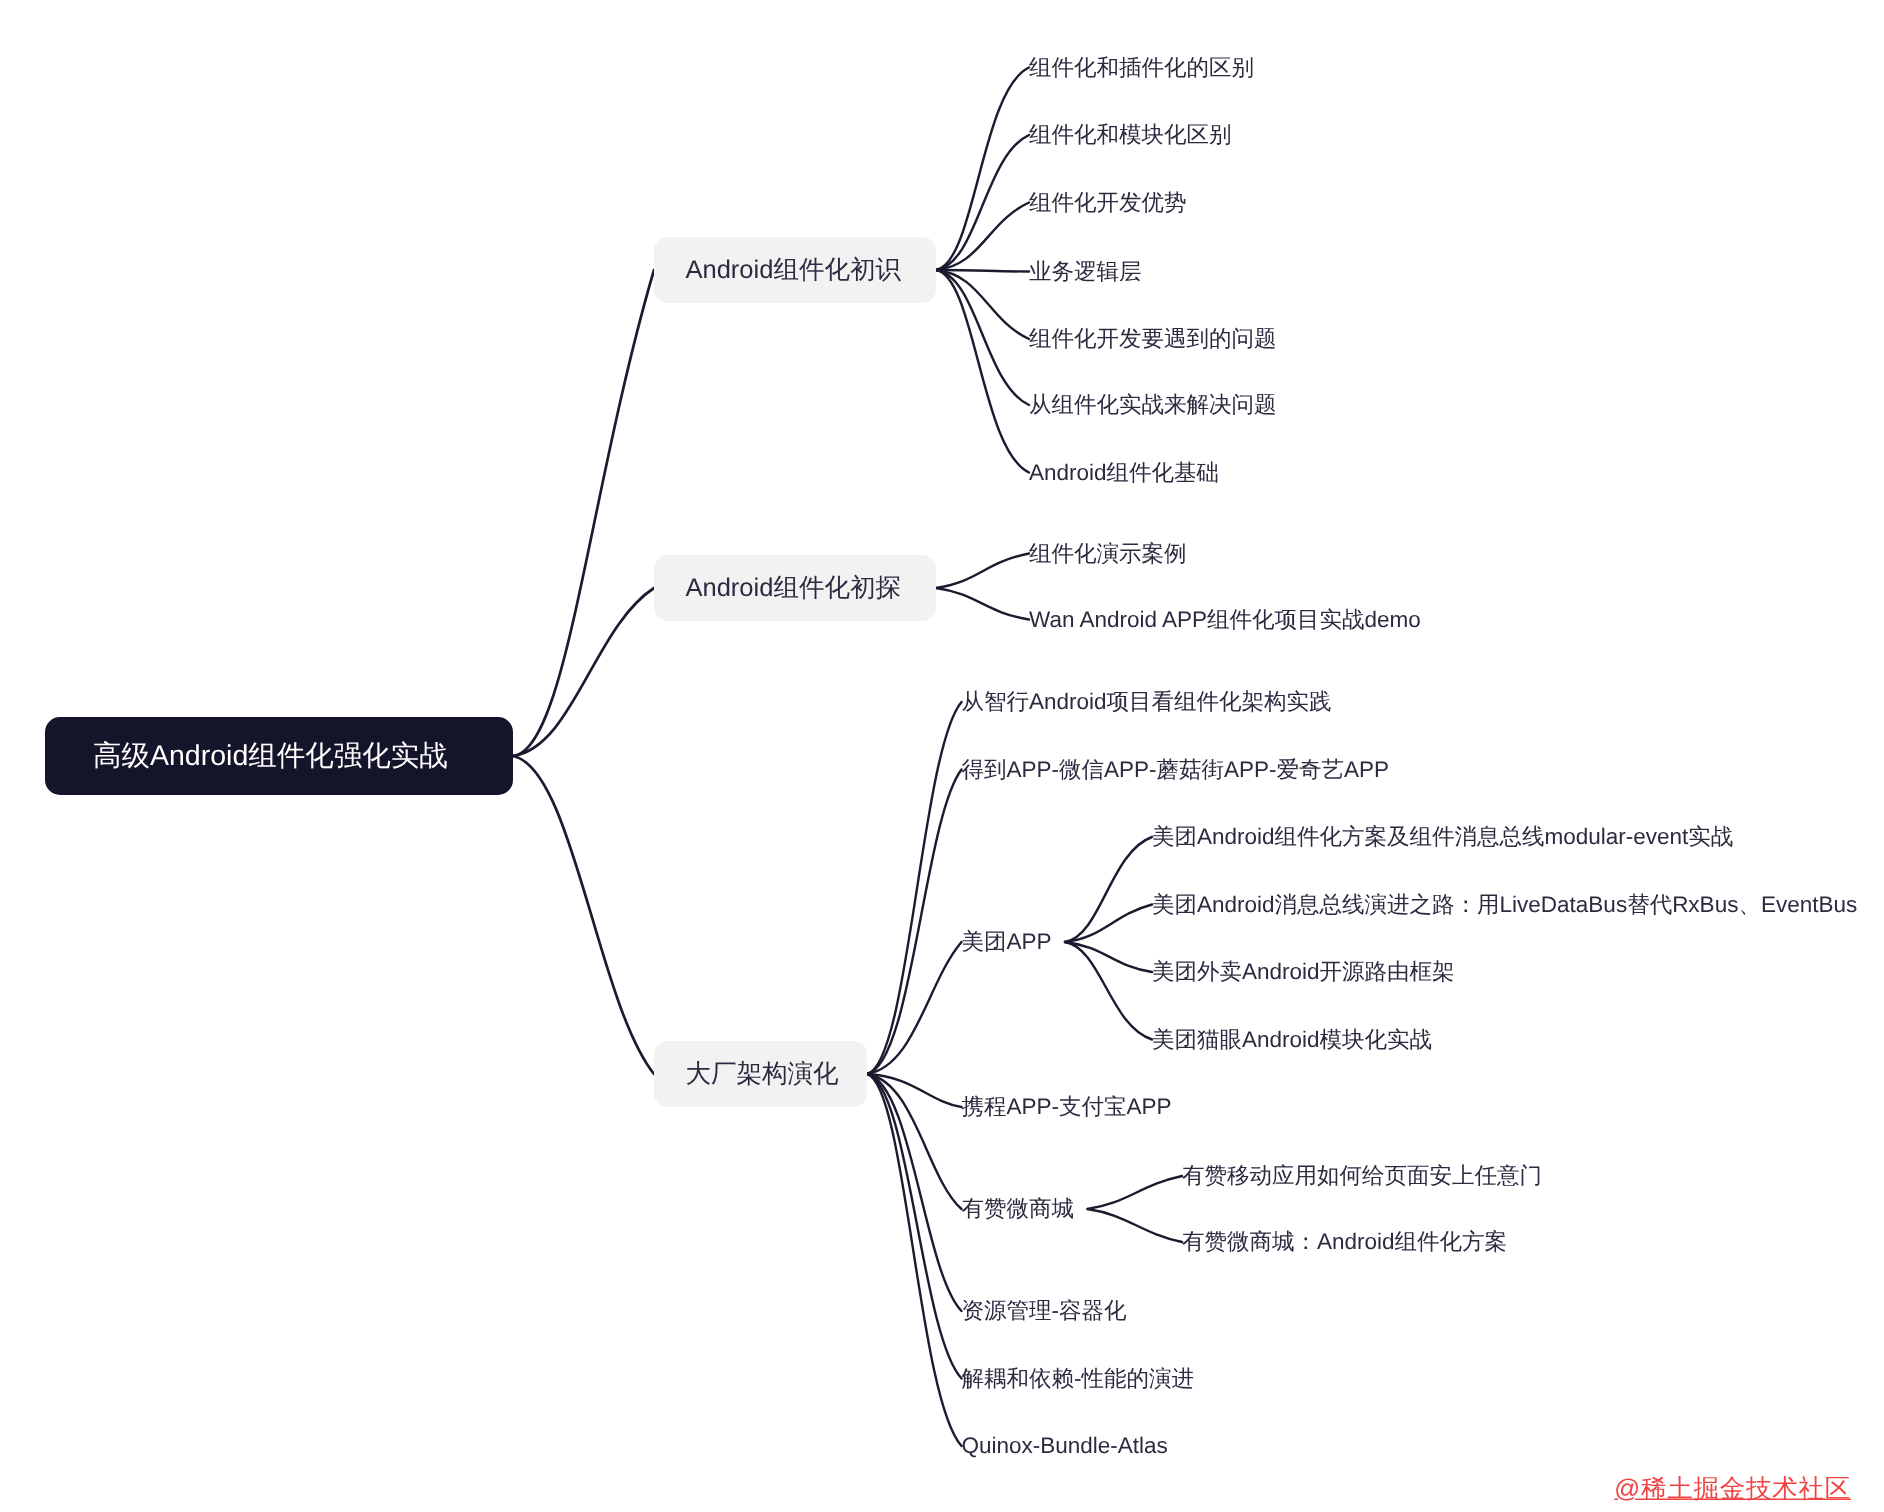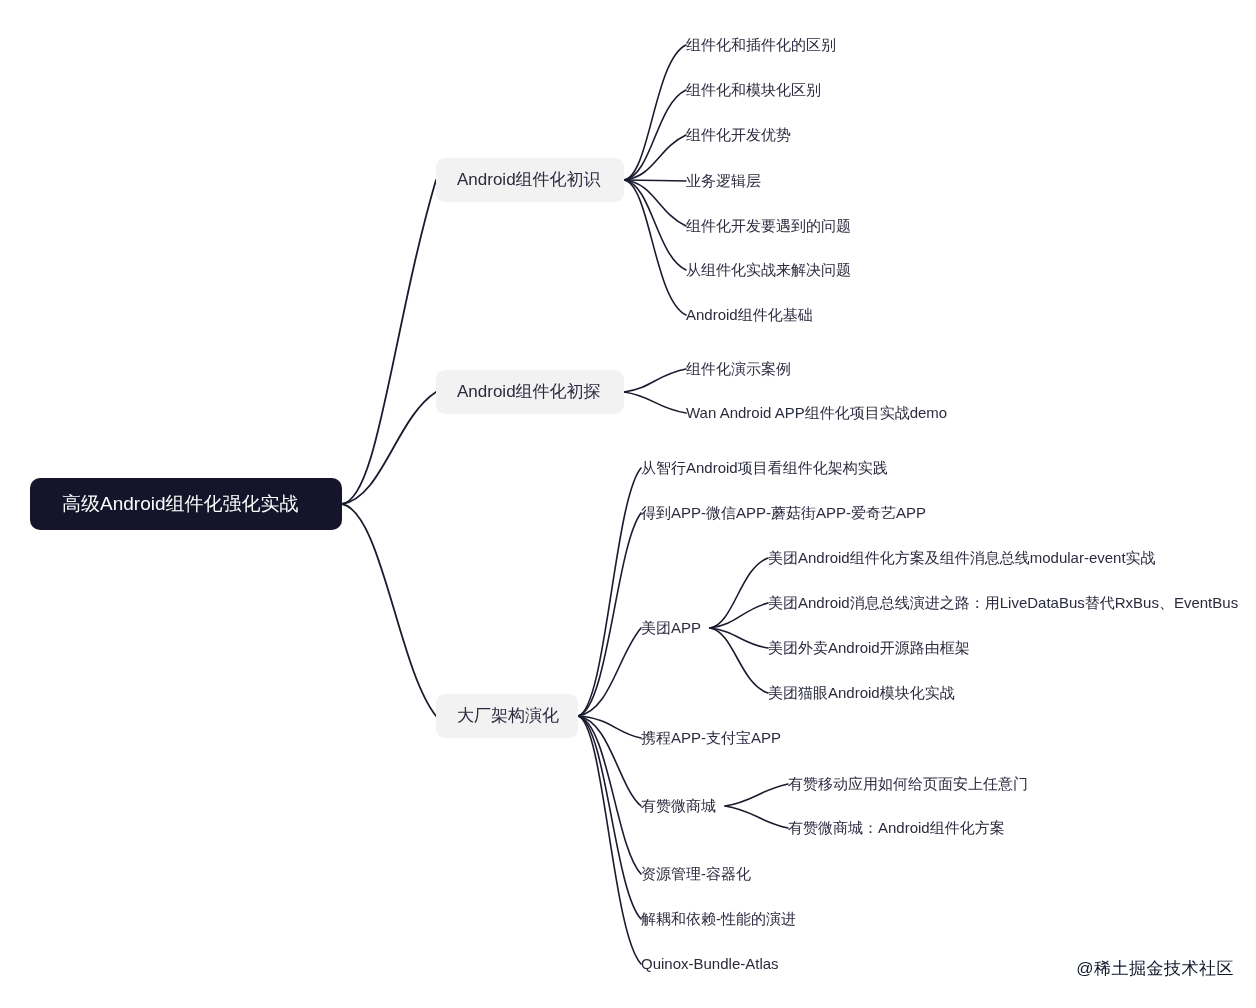--- a/index.html
+++ b/index.html
@@ -57,26 +57,27 @@
   }
   .leaf-label {
     fill: #2b2b40;
     font-family: "Liberation Sans", "DejaVu Sans", sans-serif;
     font-size: 15px;
     dominant-baseline: middle;
   }
   .watermark {
     position: absolute;
     right: 22px;
-    bottom: 28px;
-    color: #0f172a;
+    bottom: 4px;
+    color: #ef4444;
     font-size: 17px;
     font-family: "Liberation Sans", "DejaVu Sans", sans-serif;
     letter-spacing: 0.5px;
     user-select: none;
+    text-decoration: underline;
   }
 </style>
 </head>
 <body>
 
 <svg id="mindmap" viewBox="0 0 1256 1008">
 
   <g>
     <path class="link link-root" d="M342,504 C 378,500 392,330 436,180"></path>
     <path class="link link-root" d="M342,504 C 382,498 396,418 436,392"></path>

